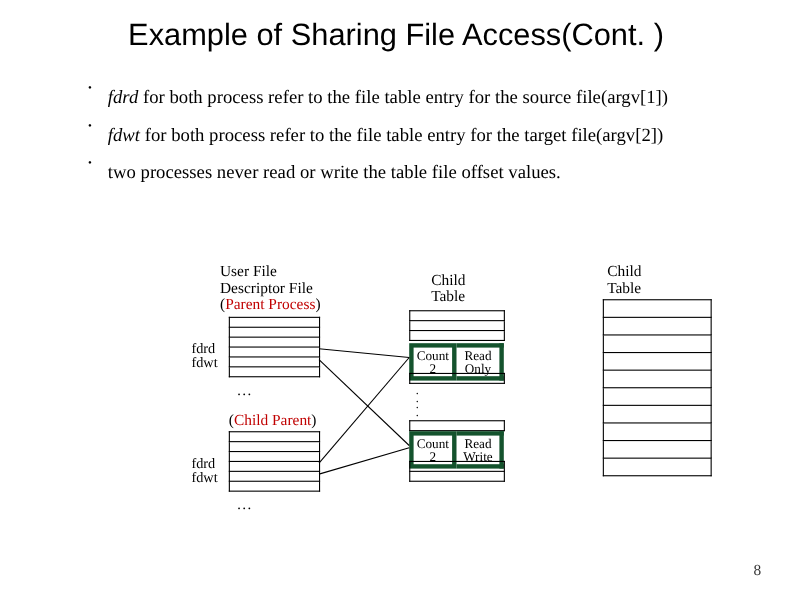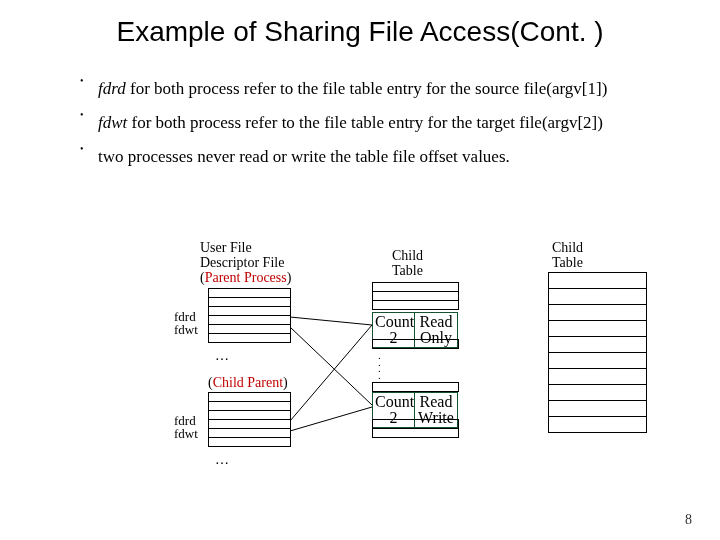--- a/index.html
+++ b/index.html
@@ -43,22 +43,22 @@
   .tbl {
     position: absolute;
     border-collapse: collapse;
   }
   .tbl td {
     border: 1px solid #000;
     height: 9px;
     padding: 0;
   }
   .filecell {
-    border: 1px solid #14532d;
-    font-size: 16px;
+    border: 4px solid #14532d;
+    font-size: 12px;
     text-align: center;
     padding: 1px 2px;
     line-height: 1.0;
     white-space: pre;
   }
   .dots {
     position: absolute;
     font-size: 14px;
     letter-spacing: 2px;
   }

